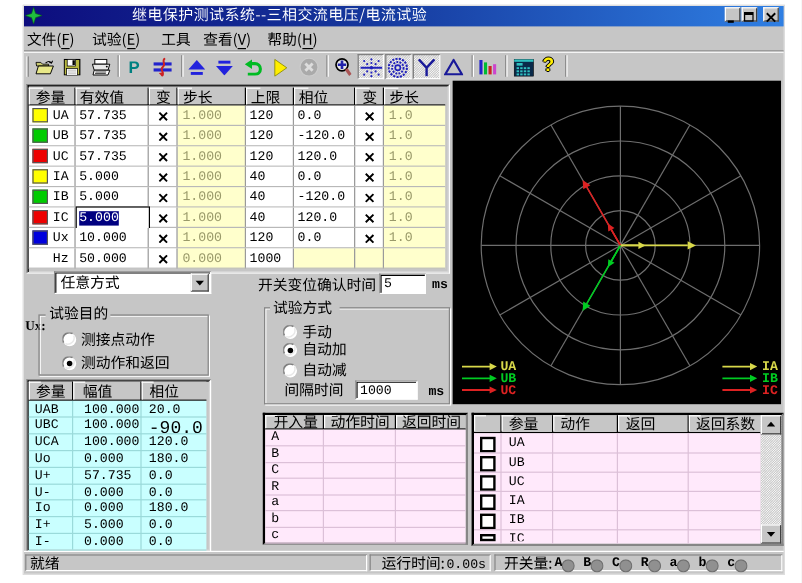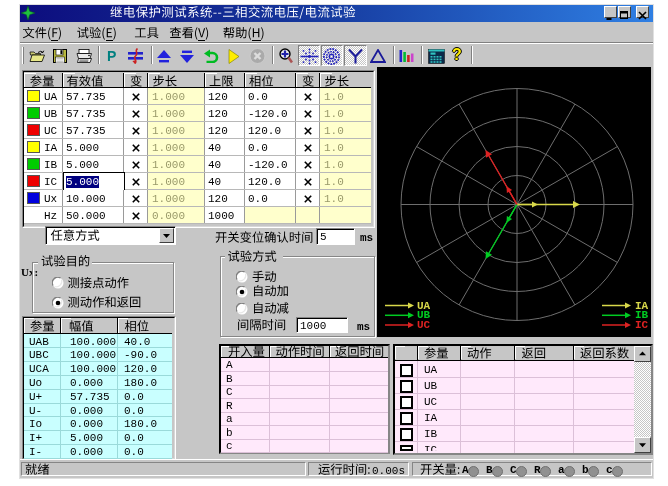--- a/index.html
+++ b/index.html
@@ -452,25 +452,25 @@
 <div style="position:absolute;left:117px;top:318px;width:1px;height:16px;background:#000;"></div>
 <div style="position:absolute;left:24px;top:318px;width:1px;height:15px;background:#fff;"></div>
 <div style="position:absolute;left:24px;top:318px;width:10px;height:1px;background:#fff;"></div>
 <div style="position:absolute;left:61px;top:318px;width:1px;height:15px;background:#fff;"></div>
 <div style="position:absolute;left:61px;top:318px;width:10px;height:1px;background:#fff;"></div>
 <div style="position:absolute;left:118px;top:318px;width:1px;height:15px;background:#fff;"></div>
 <div style="position:absolute;left:118px;top:318px;width:10px;height:1px;background:#fff;"></div>
 <div style="position:absolute;left:24px;top:334px;width:148px;height:124px;background:#c9ffff;"></div>
 <div style="position:absolute;left:29px;top:335.5px;white-space:pre;font-family:'Liberation Mono',monospace;font-size:11px;">UAB</div>
 <div style="position:absolute;left:70px;top:335.5px;white-space:pre;font-family:'Liberation Mono',monospace;font-size:11px;">100.000</div>
-<div style="position:absolute;left:124px;top:335.5px;white-space:pre;font-family:'Liberation Mono',monospace;font-size:11px;">40.0</div>
+<div style="position:absolute;left:124px;top:335.5px;white-space:pre;font-family:'Liberation Mono',monospace;font-size:11px;">20.0</div>
 <div style="position:absolute;left:24px;top:347.3px;width:148px;height:1px;background:#9adada;"></div>
 <div style="position:absolute;left:29px;top:349.3px;white-space:pre;font-family:'Liberation Mono',monospace;font-size:11px;">UBC</div>
 <div style="position:absolute;left:70px;top:349.3px;white-space:pre;font-family:'Liberation Mono',monospace;font-size:11px;">100.000</div>
-<div style="position:absolute;left:124px;top:349.3px;white-space:pre;font-family:'Liberation Mono',monospace;font-size:11px;">-90.0</div>
+<div style="position:absolute;left:124px;top:349.3px;white-space:pre;font-family:'Liberation Mono',monospace;font-size:15px;">-90.0</div>
 <div style="position:absolute;left:24px;top:361.1px;width:148px;height:1px;background:#9adada;"></div>
 <div style="position:absolute;left:29px;top:363.1px;white-space:pre;font-family:'Liberation Mono',monospace;font-size:11px;">UCA</div>
 <div style="position:absolute;left:70px;top:363.1px;white-space:pre;font-family:'Liberation Mono',monospace;font-size:11px;">100.000</div>
 <div style="position:absolute;left:124px;top:363.1px;white-space:pre;font-family:'Liberation Mono',monospace;font-size:11px;">120.0</div>
 <div style="position:absolute;left:24px;top:374.9px;width:148px;height:1px;background:#9adada;"></div>
 <div style="position:absolute;left:29px;top:376.9px;white-space:pre;font-family:'Liberation Mono',monospace;font-size:11px;">Uo</div>
 <div style="position:absolute;left:70px;top:376.9px;white-space:pre;font-family:'Liberation Mono',monospace;font-size:11px;">0.000</div>
 <div style="position:absolute;left:124px;top:376.9px;white-space:pre;font-family:'Liberation Mono',monospace;font-size:11px;">180.0</div>
 <div style="position:absolute;left:24px;top:388.7px;width:148px;height:1px;background:#9adada;"></div>
 <div style="position:absolute;left:29px;top:390.7px;white-space:pre;font-family:'Liberation Mono',monospace;font-size:11px;">U+</div>

